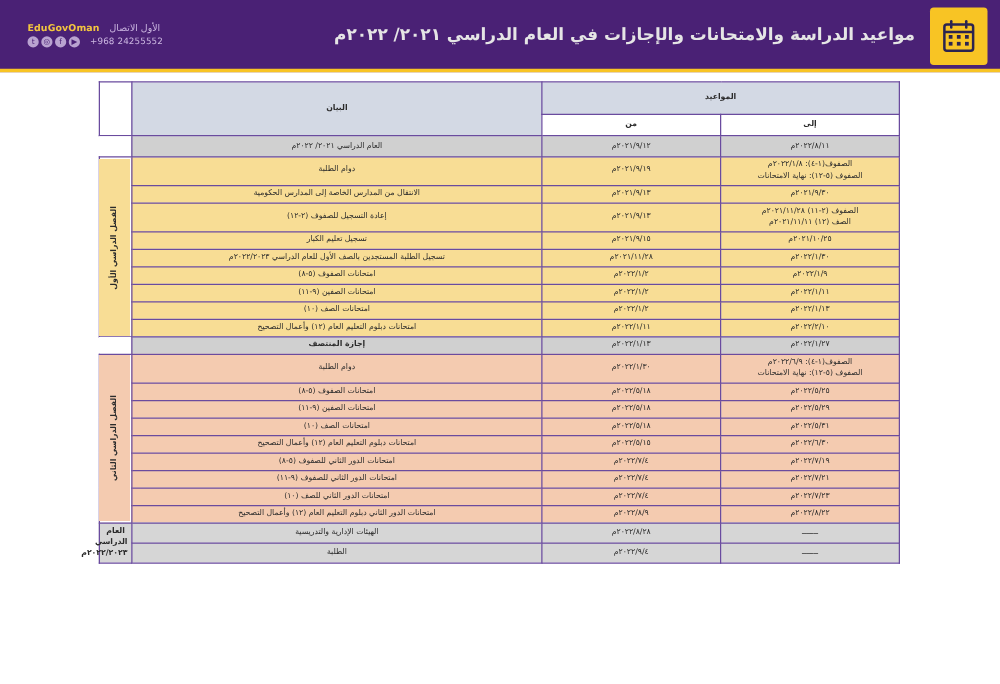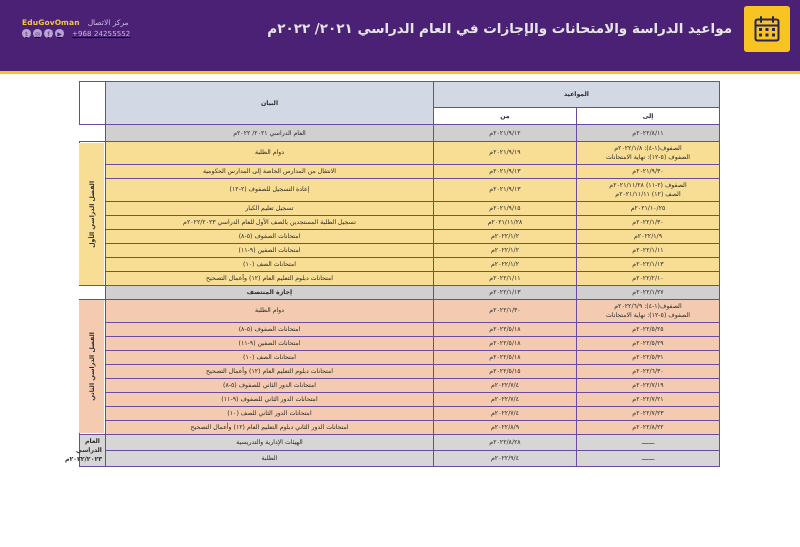--- a/index.html
+++ b/index.html
@@ -7,21 +7,21 @@
   html, body {
     width: 800px; height: 547px;
     background: #ffffff;
     font-family: "DejaVu Sans", "Liberation Sans", sans-serif;
     overflow: hidden;
   }
 
   
   .header {
     position: relative;
-    width: 800px; height: 74px;
+    width: 800px; height: 58px;
     background: #4a2175;
     display: flex;
     align-items: center;
     direction: rtl;
   }
   .header-strip-bottom {
     position: absolute;
     left: 0; right: 0; bottom: 0;
     height: 3px;
     background: #f8c424;
@@ -60,21 +60,21 @@
     font-size: 7.5px;
     font-weight: bold;
     letter-spacing: .1px;
   }
   .brand-contact-ar {
     color: #cbb6e0;
     font-size: 7.5px;
     direction: rtl;
   }
   .brand-row-bot {
-    display: flex; align-items: center; gap: 8px; margin-top: 2px; text-decoration: underline;
+    display: flex; gap: 8px; margin-top: 2px;
   }
   .social-icons { display: flex; gap: 2px; }
   .sicon {
     width: 9px; height: 9px;
     border-radius: 50%;
     background: #b9a3d0;
     display: inline-flex;
     align-items: center; justify-content: center;
     color: #4a2175;
     font-size: 6px;
@@ -156,21 +156,21 @@
   .r-foot td { background: #d6d6d6; }
 </style>
 </head>
 <body>
 
 <div class="header">
 
   <div class="brand-block">
     <div class="brand-row-top">
       <span class="brand-name">EduGovOman</span>
-      <span class="brand-contact-ar">مركز الاتصال</span>
+      <span class="brand-contact-ar">الأول الاتصال</span>
     </div>
     <div class="brand-row-bot">
       <span class="social-icons">
         <span class="sicon">t</span>
         <span class="sicon">◎</span>
         <span class="sicon">f</span>
         <span class="sicon">▶</span>
       </span>
       <span class="phone-num">+968 24255552</span>
     </div>

